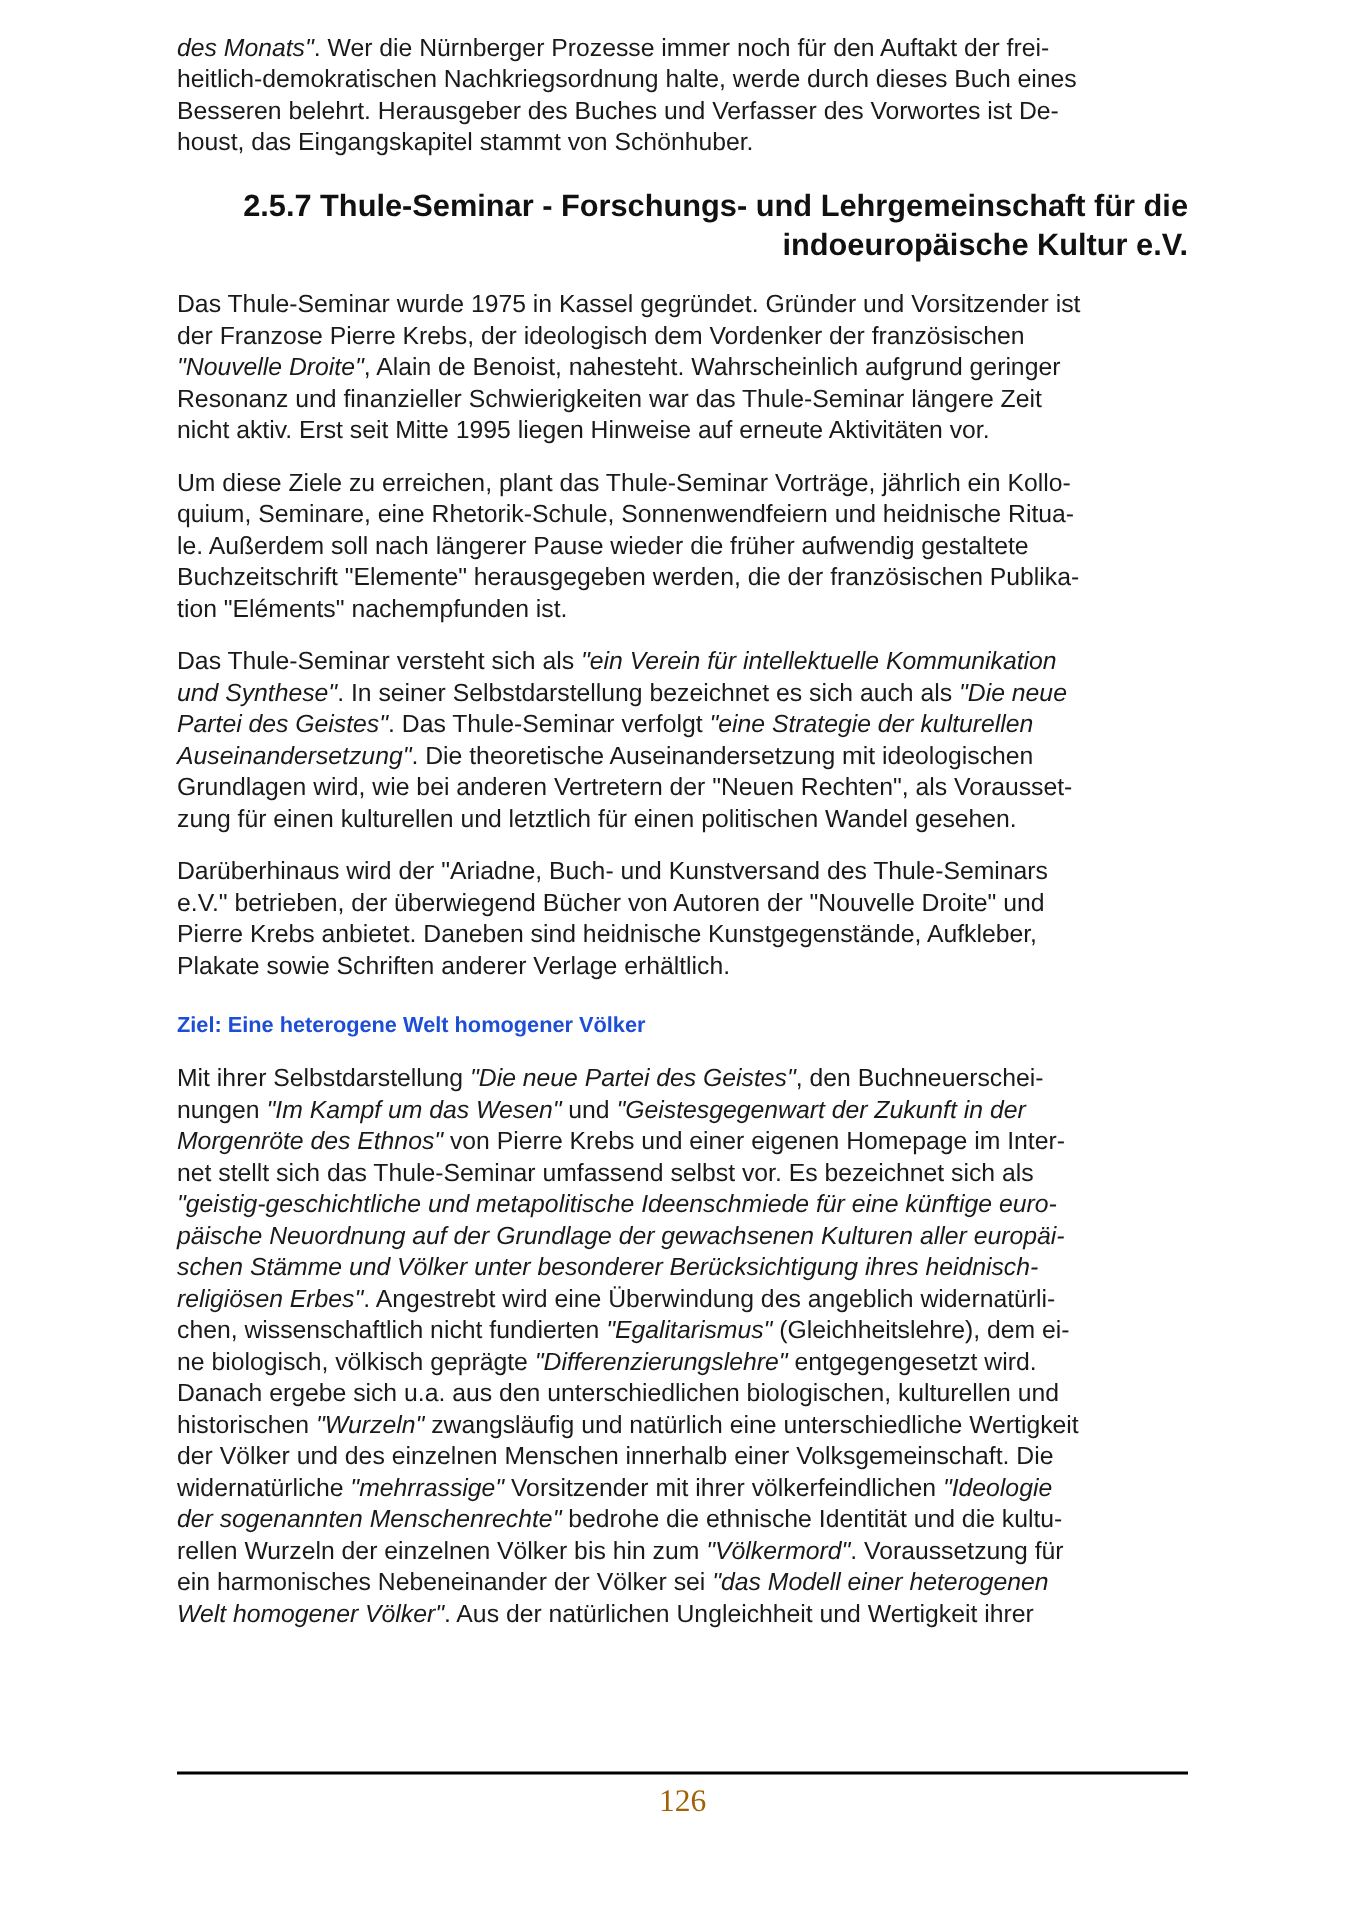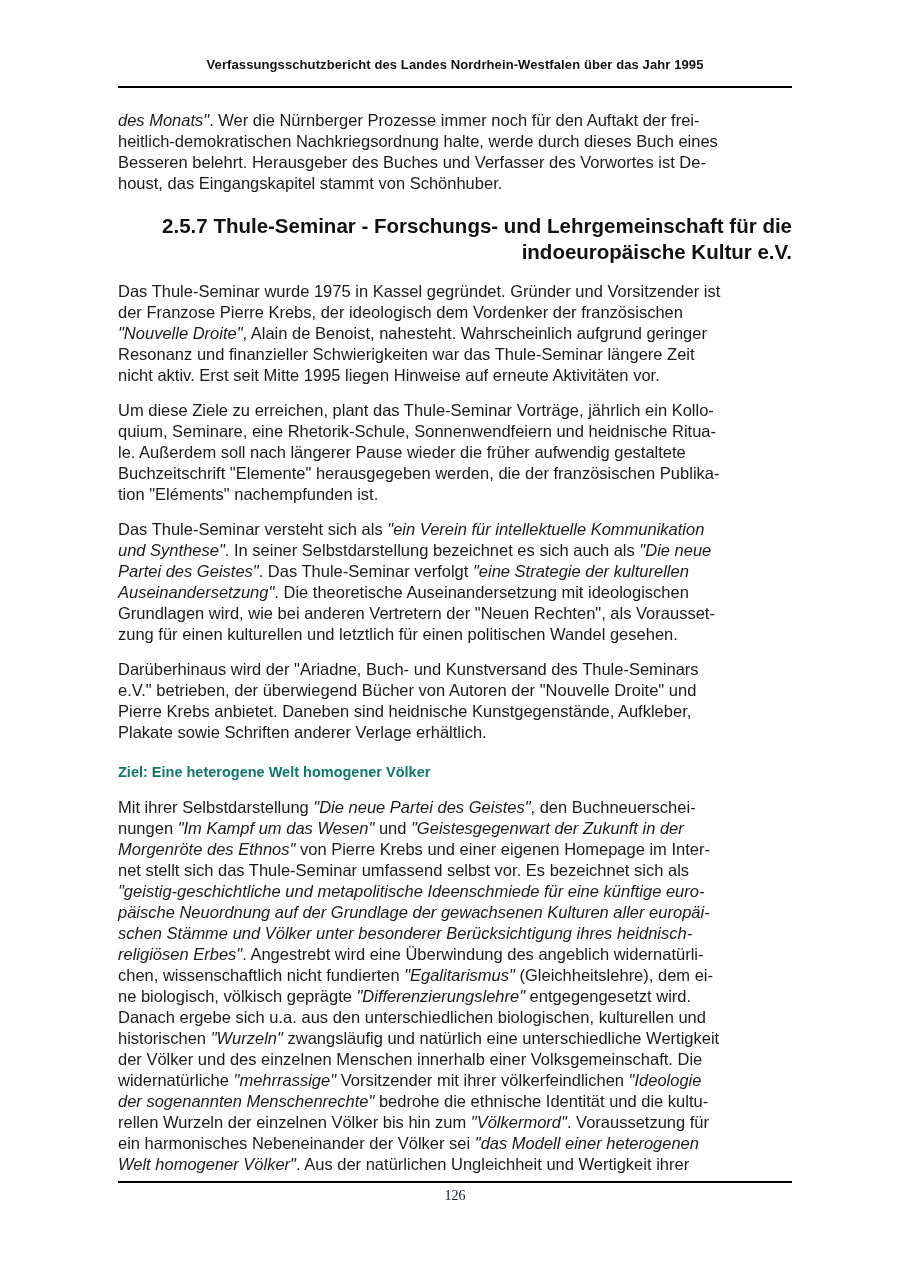--- a/index.html
+++ b/index.html
@@ -57,50 +57,46 @@
     font-weight: bold;
     color: #111;
     white-space: pre-line;
     text-align: right;
   }
   .doc-body h3.subheading {
     margin: 20px 0 16px 0;
     font-size: 14.5px;
     line-height: 18px;
     font-weight: bold;
-    color: #0f766e;
+    color: #1d4ed8;
     white-space: pre-line;
   }
   .doc-body em {
     font-style: italic;
   }
   
   .page-footer {
     position: absolute;
     top: 1181px;
     left: 118px;
     width: 674px;
   }
   .page-number {
     margin-top: 5px;
     text-align: center;
     font-family: "Liberation Serif", serif;
-    font-size: 14px;
-    color: #0f172a;
+    font-size: 21px;
+    color: #a16207;
   }
 </style>
 </head>
 <body>
 
 <div class="page">
 
-  <header class="page-header content-col">
-    <div class="running-title">Verfassungsschutzbericht des Landes Nordrhein-Westfalen über das Jahr 1995</div>
-    <hr class="rule header-rule">
-  </header>
 
   <main class="doc-body content-col">
 
   <p class="paragraph"><em>des Monats"</em><span>. Wer die Nürnberger Prozesse immer noch für den Auftakt der frei-
 heitlich-demokratischen Nachkriegsordnung halte, werde durch dieses Buch eines
 Besseren belehrt. Herausgeber des Buches und Verfasser des Vorwortes ist De-
 houst, das Eingangskapitel stammt von Schönhuber.</span></p>
       <h2 class="heading"><span>2.5.7 Thule-Seminar - Forschungs- und Lehrgemeinschaft für die
 indoeuropäische Kultur e.V.</span></h2>
       <p class="paragraph"><span>Das Thule-Seminar wurde 1975 in Kassel gegründet. Gründer und Vorsitzender ist

